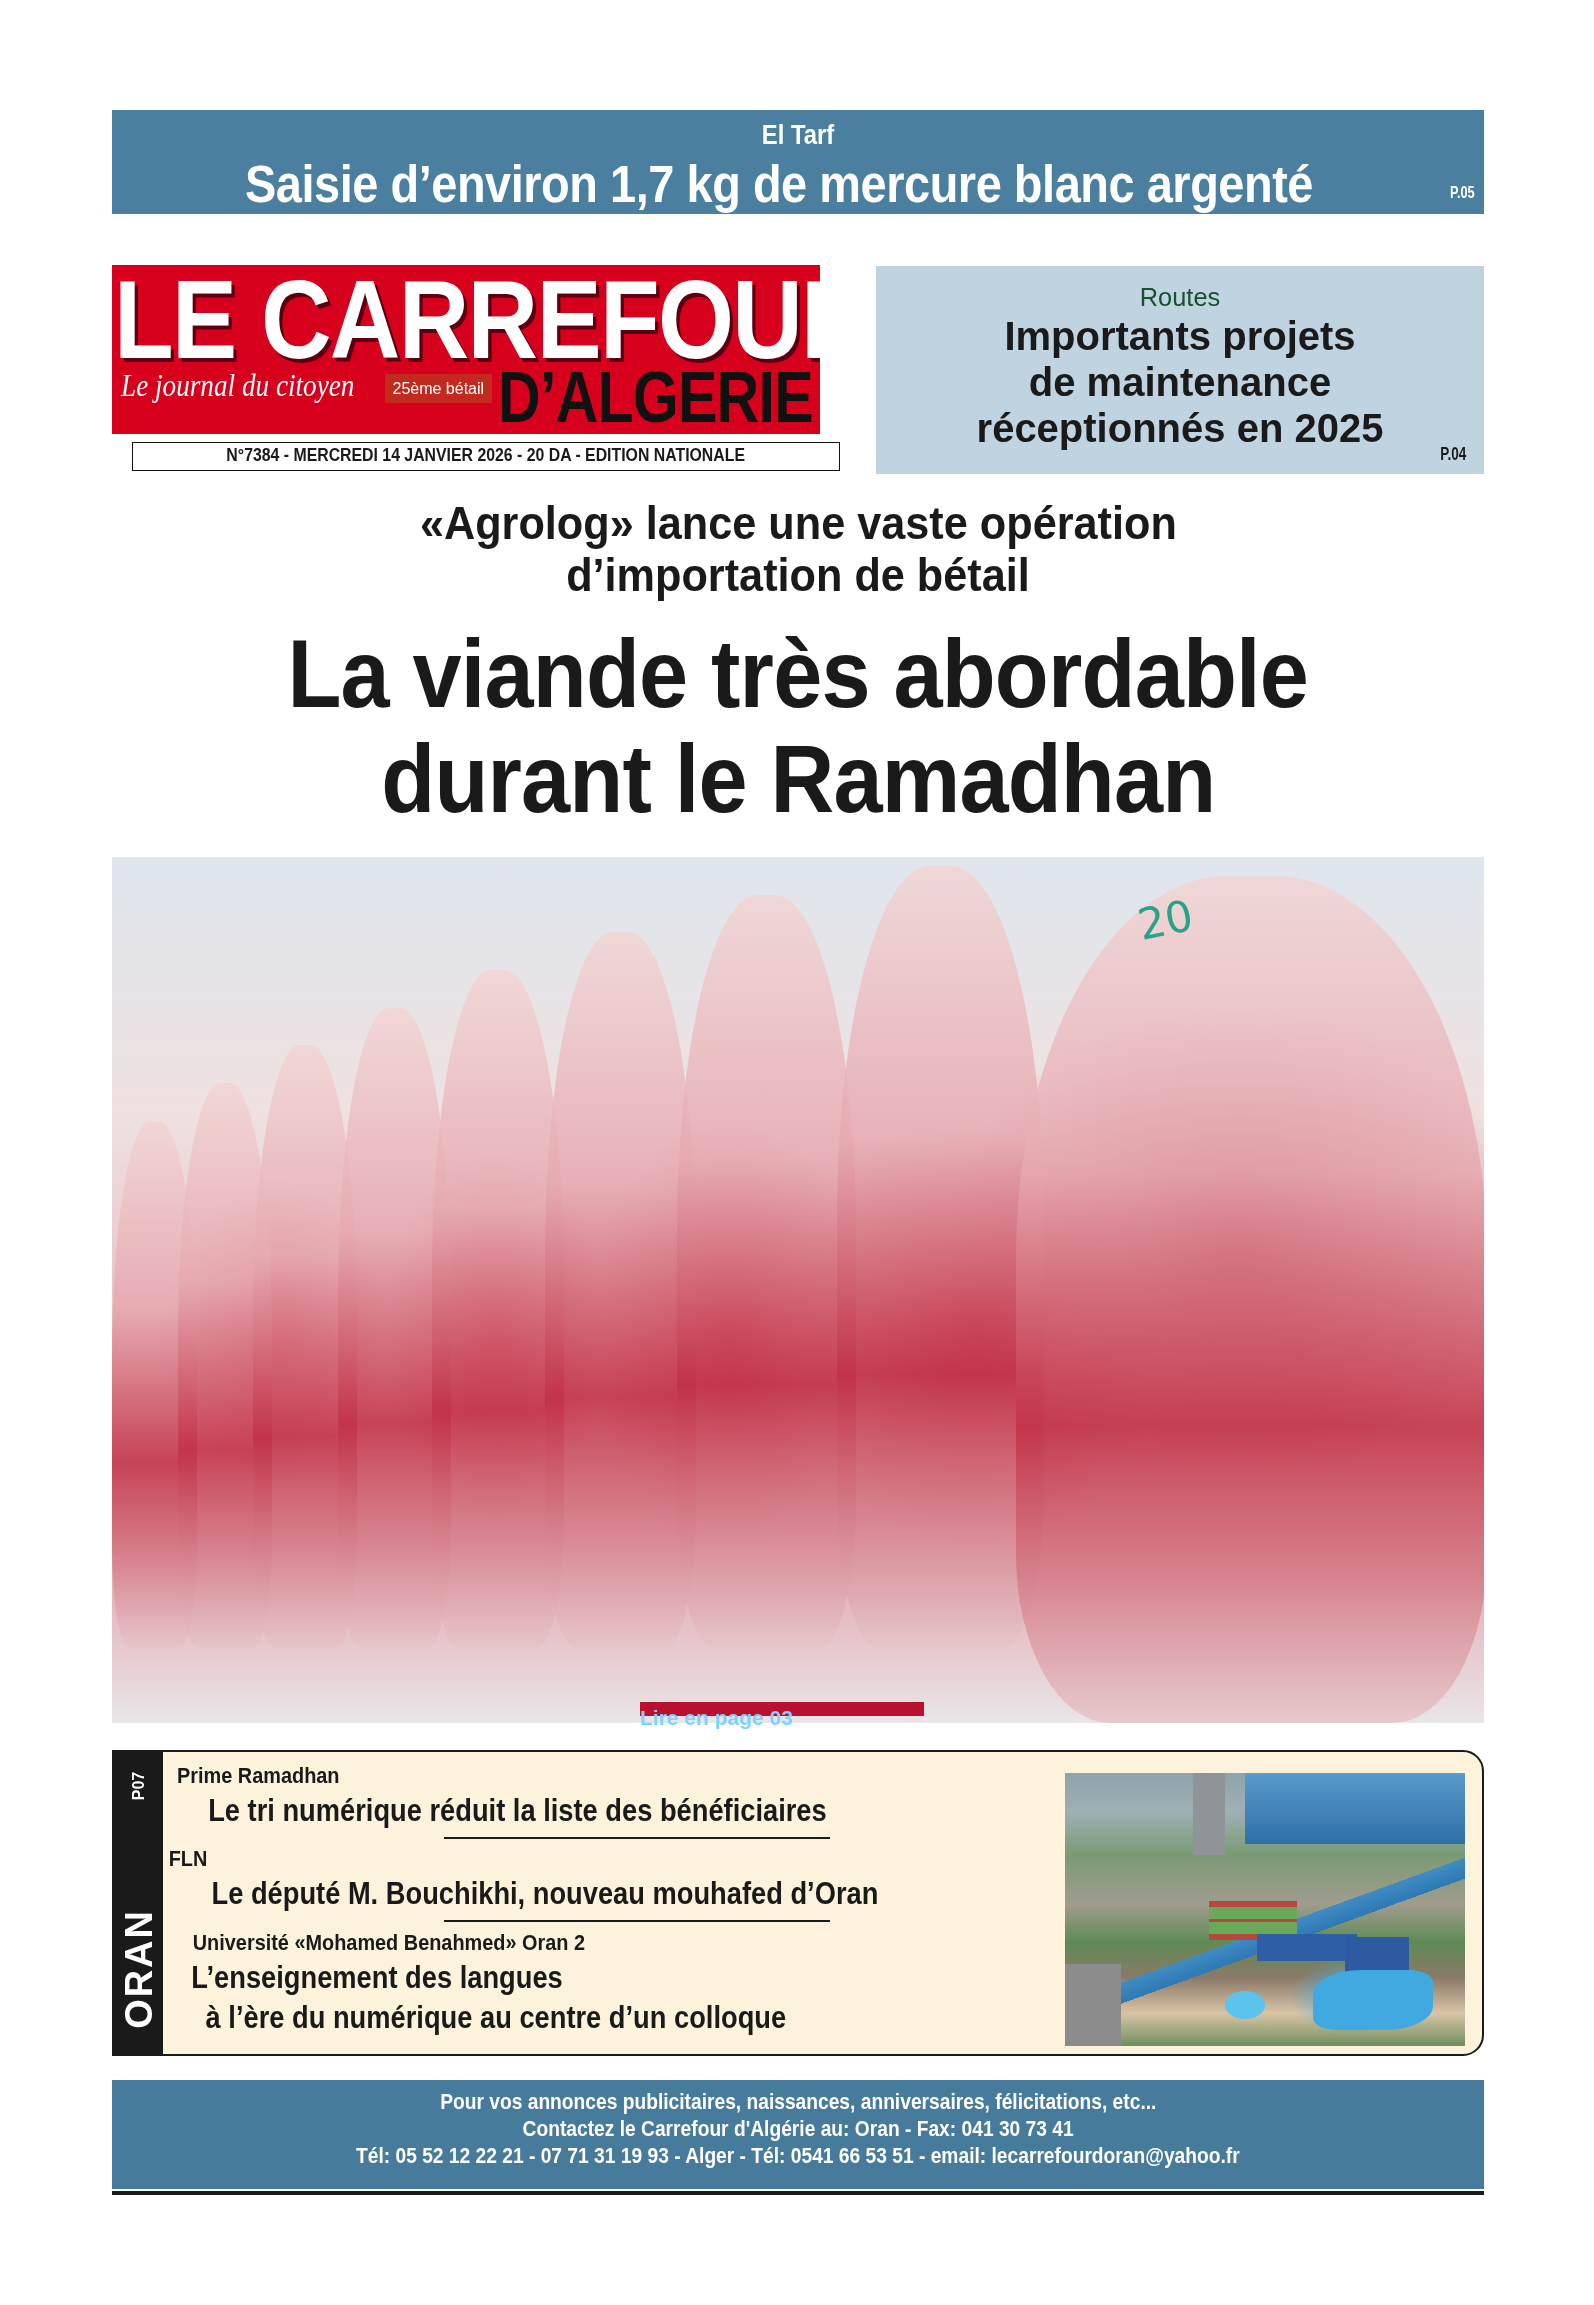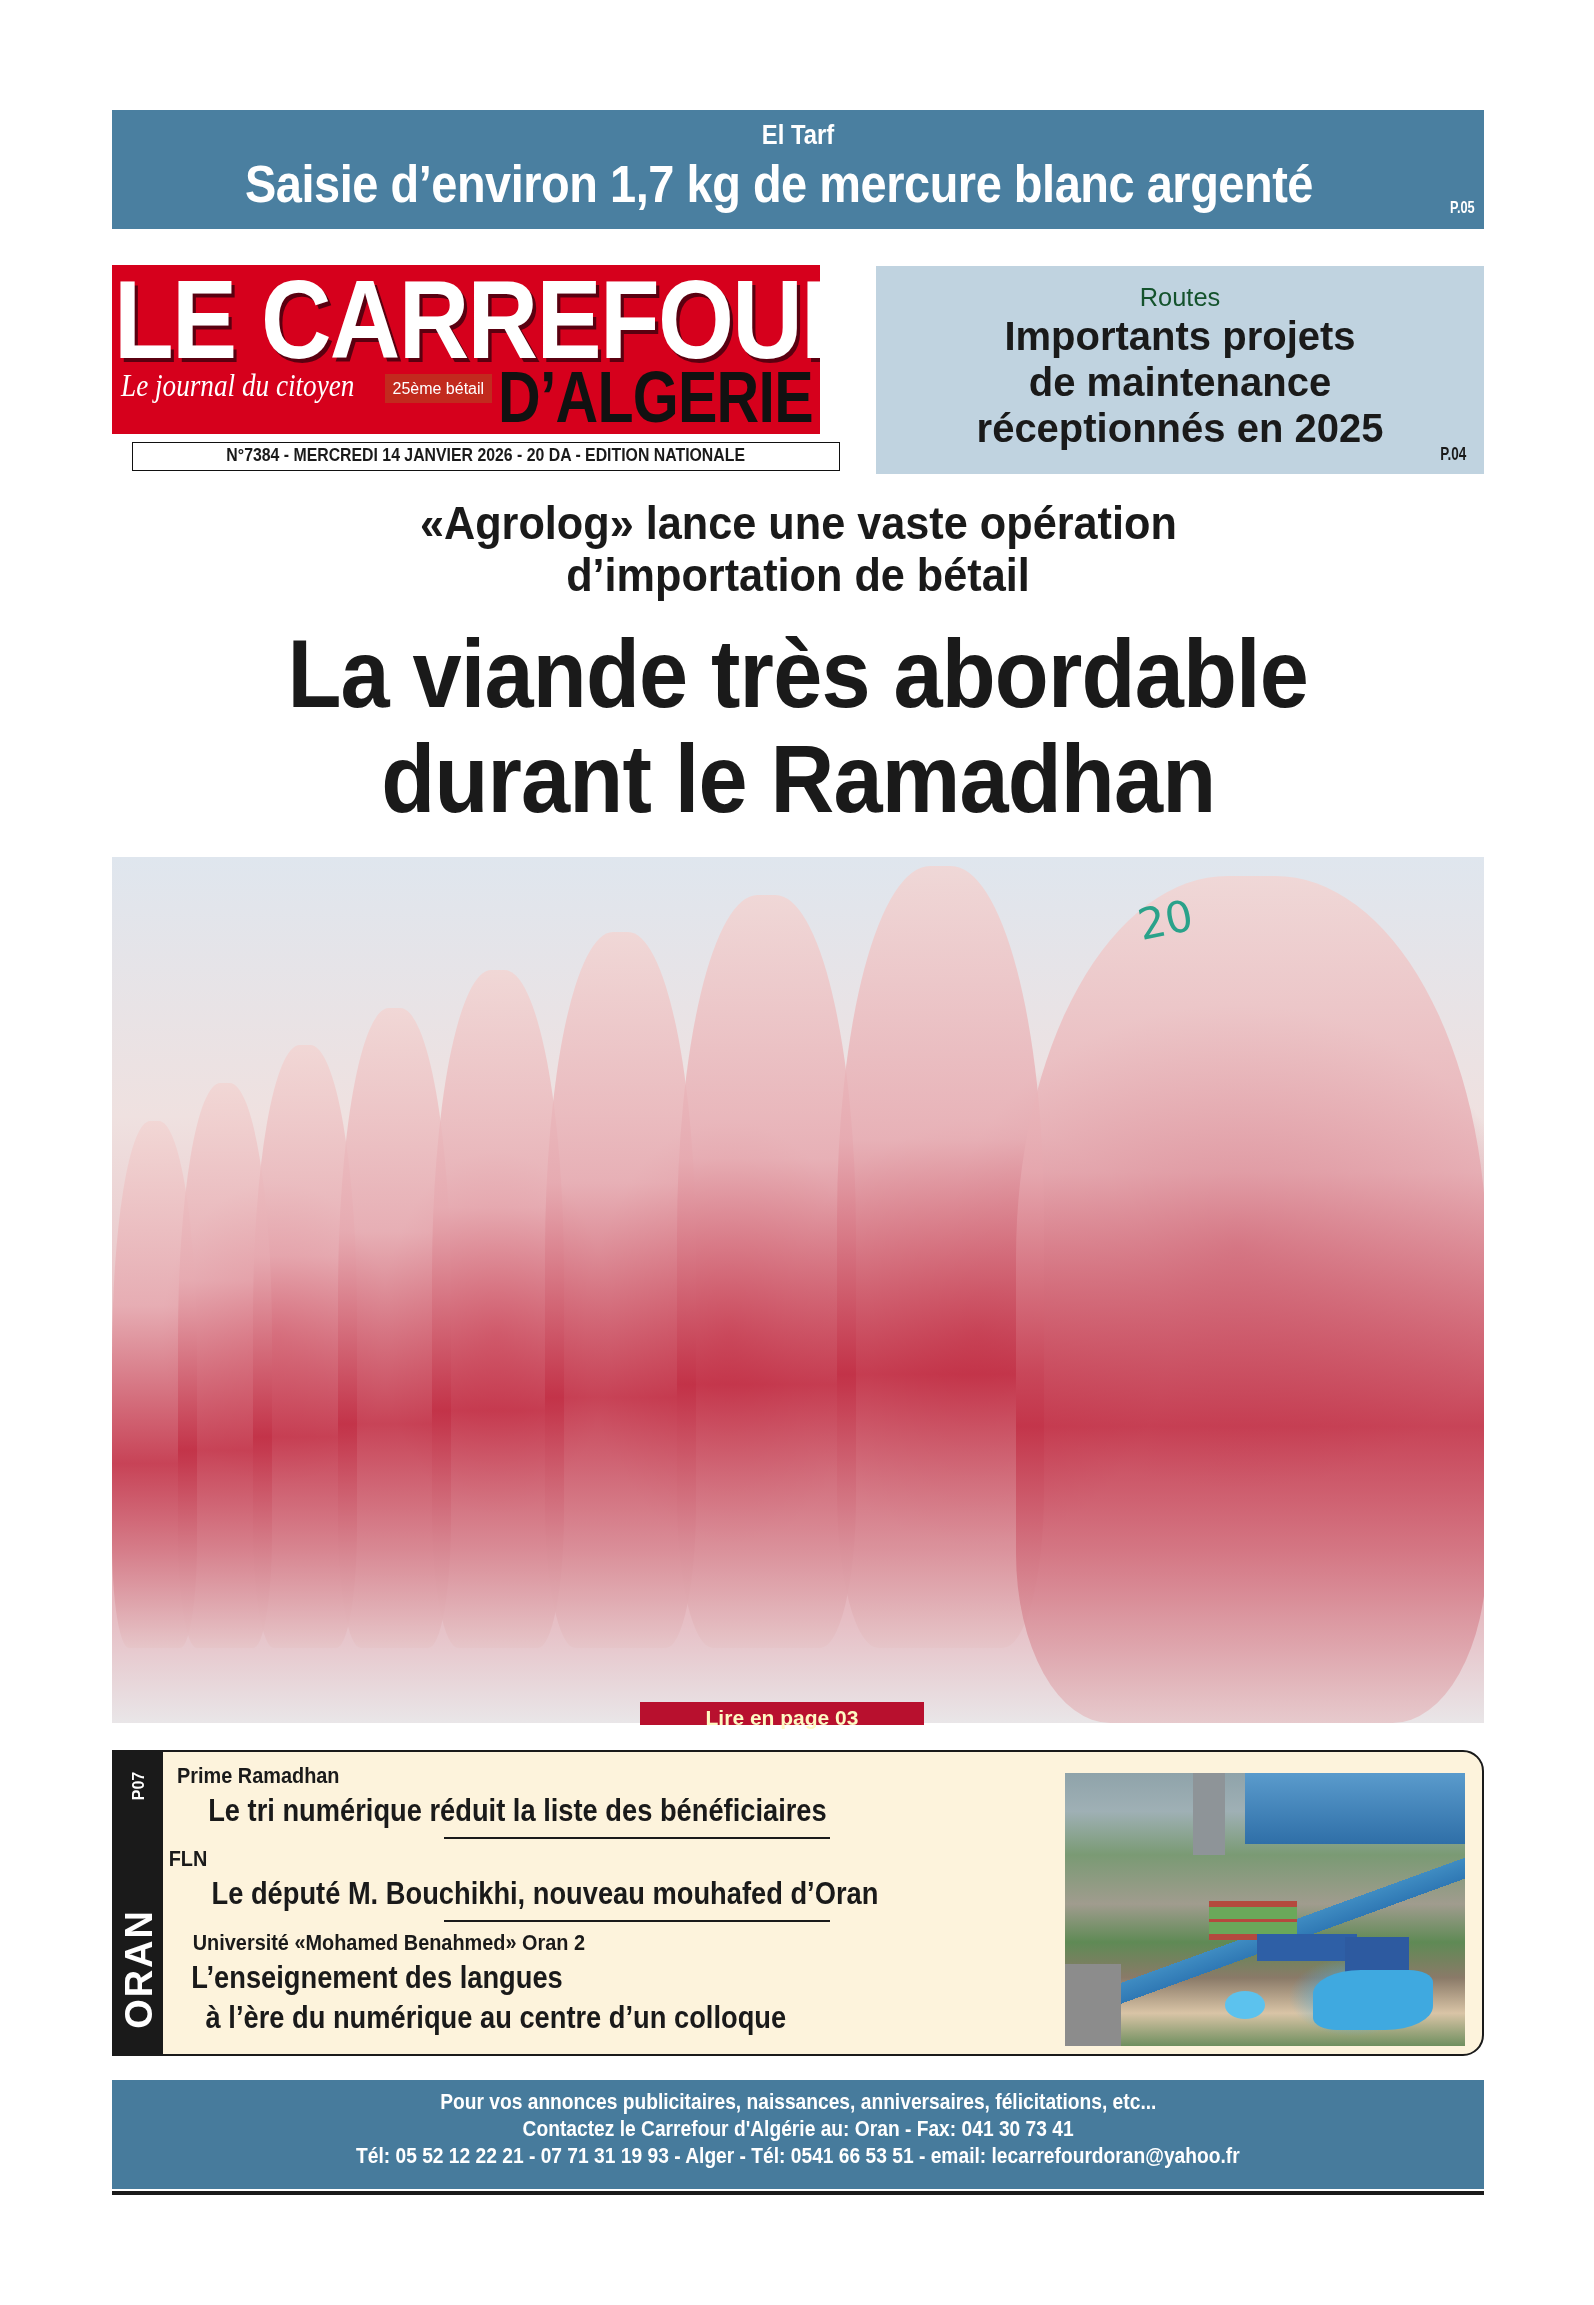--- a/index.html
+++ b/index.html
@@ -1,21 +1,21 @@
 <!DOCTYPE html>
 <html style="font-size:15px"><head>
 <meta charset="utf-8">
 <style>
   html, body { margin: 0; padding: 0; background: #ffffff; }
   body { width: 1594px; height: 2305px; position: relative; overflow: hidden;
          font-family: "Liberation Sans", sans-serif; color: #1a1a1a; }
   .abs { position: absolute; }
 
   
-  .top-banner { left: 112px; top: 110px; width: 1372px; height: 119px; background: #4a7fa0; color: #fff; text-align: center; text-decoration: underline; }
+  .top-banner { left: 112px; top: 110px; width: 1372px; height: 104px; background: #4a7fa0; color: #fff; text-align: center; text-decoration: underline; }
   .top-banner .kicker { position: absolute; left: 0; right: 0; top: 9.4px; font-size: 28px; font-weight: bold; transform: scaleX(0.85); }
   .top-banner .headline { position: absolute; left: 0; right: 38px; top: 45px; font-size: 51px; font-weight: 900; letter-spacing: -0.5px; transform: scaleX(0.92); white-space: nowrap; }
   .top-banner .page-ref { position: absolute; right: 5.6px; bottom: 11.3px; font-size: 17px; font-weight: bold; transform: scaleX(0.75); }
 
   
   .masthead { left: 112px; top: 265px; width: 708px; height: 169px; background: #d6001c; overflow: hidden; }
   .masthead .logo-main { position: absolute; left: 1.9px; top: 0px; font-size: 111px; font-weight: 900; color: #fff; letter-spacing: -1.9px; transform: scaleX(0.88); transform-origin: left top; white-space: nowrap; line-height: 1; text-shadow: 3.8px 3.8px 0 #5a0010; }
   .masthead .tagline { position: absolute; left: 9.4px; top: 102px; font-family: "Liberation Serif", serif; font-style: italic; font-size: 32px; color: #fff; white-space: nowrap; transform: scaleX(0.85); transform-origin: left top; }
   .masthead .year { position: absolute; left: 273px; top: 109px; padding: 5.6px 7.5px; background: #c22a1e; color: #fff; font-size: 16px; white-space: nowrap; }
   .masthead .logo-sub { position: absolute; left: 386px; top: 96px; font-size: 72px; font-weight: 900; color: #111; letter-spacing: -0.9px; white-space: nowrap; transform: scaleX(0.82); transform-origin: left top; line-height: 1; }
@@ -39,21 +39,21 @@
       radial-gradient(ellipse 30% 40% at 82% 45%, #b0203a 0%, rgba(176,32,58,0) 70%),
       radial-gradient(ellipse 20% 35% at 63% 55%, #c23246 0%, rgba(194,50,70,0) 70%),
       radial-gradient(ellipse 15% 35% at 45% 55%, #c8394e 0%, rgba(200,57,78,0) 70%),
       radial-gradient(ellipse 12% 30% at 28% 55%, #cf4157 0%, rgba(207,65,87,0) 70%),
       radial-gradient(ellipse 12% 25% at 12% 55%, #d24a5f 0%, rgba(210,74,95,0) 70%),
       linear-gradient(180deg, #dfe6ee 0%, #efe1e0 30%, #e8bfc3 55%, #e4a3ac 80%, #e9e6e8 100%);
   }
   .hero-image .carcass { position: absolute; bottom: 75px; border-radius: 45% 45% 20% 20%;
     background: linear-gradient(180deg, #f2d5d3 0%, #e6a9b0 35%, #c23046 65%, #e6c5c8 100%); opacity: 0.85; }
   .hero-image .tag { position: absolute; left: 1026px; top: 38px; color: #2aa28a; font-size: 43px; font-family: "DejaVu Sans", sans-serif; transform: rotate(-12deg); }
-  .read-more { left: 640px; top: 1702px; width: 284px; height: 23px; background: #b8102e; color: #fef9c3; text-align: center; font-size: 21px; font-weight: bold; line-height: 31px; }
+  .read-more { left: 640px; top: 1702px; width: 284px; height: 14px; background: #b8102e; color: #7dd3fc; text-align: left; font-size: 21px; font-weight: bold; line-height: 31px; }
 
   
   .oran-box { left: 112px; top: 1750px; width: 1372px; height: 306px; background: #fdf3dc; border: 2.8px solid #1a1a1a; box-sizing: border-box; border-radius: 0 21px 21px 0; overflow: hidden; }
   .oran-side { position: absolute; left: 0; top: 0; width: 49px; height: 100%; background: #1a1a1a; color: #fff; }
   .oran-side .label { position: absolute; left: 24.5px; top: 217px; transform: translate(-50%, -50%) rotate(-90deg); font-size: 38px; font-weight: 900; white-space: nowrap; letter-spacing: 1.9px; }
   .oran-side .page { position: absolute; left: 24.5px; top: 34px; transform: translate(-50%, -50%) rotate(-90deg); font-size: 16px; font-weight: bold; white-space: nowrap; }
   .oran-items { position: absolute; left: 52px; top: 9.4px; width: 942px; text-align: left; }
   .oran-items .k { font-size: 22.6px; font-weight: bold; line-height: 30px; }
   .oran-items .h { font-size: 31px; font-weight: 900; line-height: 40px; }
   .oran-items .k span, .oran-items .h span { display: inline-block; transform: scaleX(0.88); }

